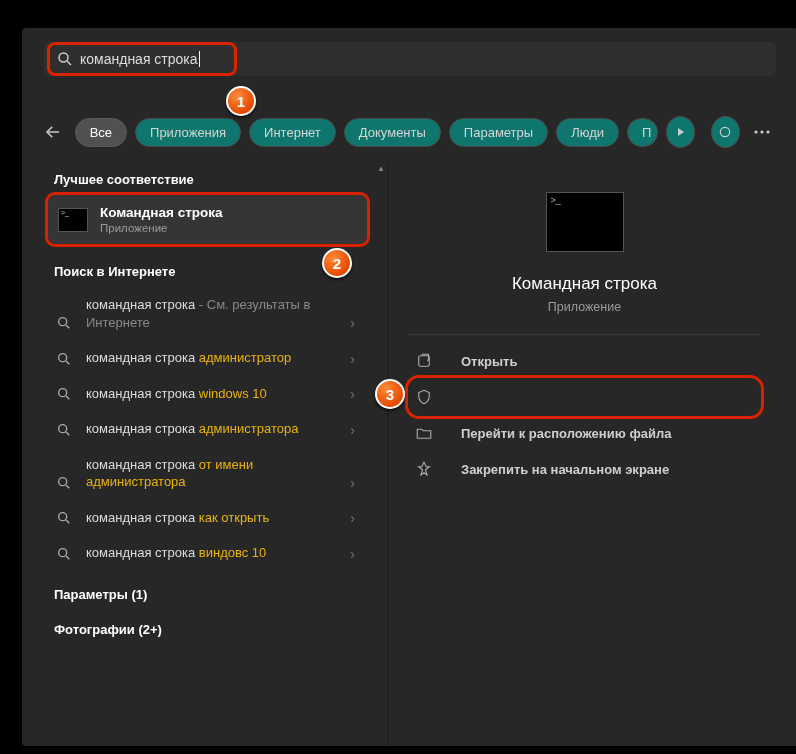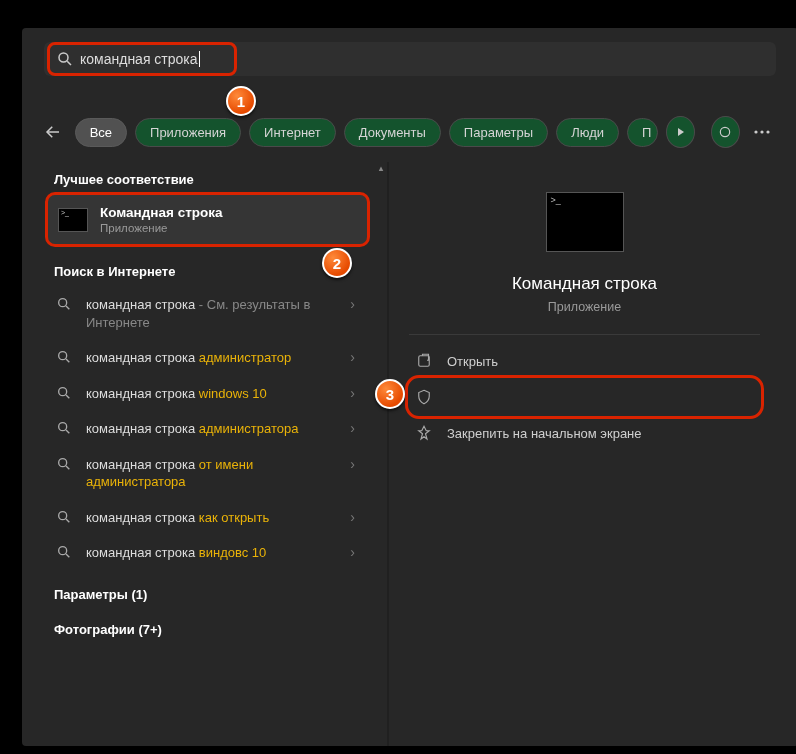--- a/index.html
+++ b/index.html
@@ -13,21 +13,21 @@
   .search-text { color:#ddd; font-size:14px; margin-left:6px; position:relative;}
   .cursor { display:inline-block; width:1px; height:16px; background:#fff; margin-left:1px; vertical-align:middle;}
   .search-bg { position:absolute; left:22px; top:14px; right:22px; height:34px; background:#2f2f2f; border-radius:6px; }
 
   
   .badge { position:absolute; width:30px; height:30px; border-radius:50%; background: radial-gradient(circle at 35% 30%, #ff8a3a, #e64a00 70%); border:2px solid #fff; color:#fff; font-weight:bold; font-size:15px; display:flex; align-items:center; justify-content:center; box-shadow: 0 2px 3px rgba(0,0,0,.6); z-index:10;}
 
   
   .tabs { position:absolute; left:18px; top:86px; right:22px; height:36px; display:flex; align-items:center; gap:8px; }
   .back-btn { width:30px; height:30px; display:flex; align-items:center; justify-content:center; color:#ccc; border-radius:50%; }
-  .tab { padding: 6px 14px; border-radius:18px; color:#d5d5d5; font-size:13px; border:1px solid #4a4a4a; background:#14532d; white-space:nowrap;}
+  .tab { padding: 6px 14px; border-radius:18px; color:#d5d5d5; font-size:13px; border:1px solid #4a4a4a; background:#0f766e; white-space:nowrap;}
   .tab.active { background:#515151; color:#fff; border-color:#5a5a5a;}
   .tab.cut { padding-right:6px;}
   .tab.iconbtn { width:32px; height:32px; padding:0; display:flex; align-items:center; justify-content:center; border-radius:50%;}
   .dots { width:32px; height:32px; display:flex; align-items:center; justify-content:center; color:#ccc; font-size:16px;}
 
   
   .panes { position:absolute; left:18px; right:18px; top:134px; bottom:0; display:flex; }
   .left { width:335px; display:flex; flex-direction:column; position:relative;}
   .divider { width:2px; background:#202020;}
   .scrolltrack { width:12px; background:#272727; position:relative;}
@@ -37,34 +37,34 @@
 
   .section-title { color:#fff; font-size:13px; font-weight:600; padding:10px 14px 8px 14px;}
   .top-item-wrap { position:relative; margin:0 8px;}
   .top-item { display:flex; align-items:center; gap:12px; padding:10px 10px; background:#353535; border-radius:6px;}
   .top-item-outline { position:absolute; inset:-3px; border:3px solid #d92300; border-radius:10px; pointer-events:none;}
   .app-thumb { width:30px; height:24px; background:#000; border:1px solid #555; position:relative;}
   .app-thumb::before{ content:">_"; position:absolute; top:0; left:2px; color:#ccc; font-size:7px;}
   .top-item .title { color:#fff; font-size:13.5px; font-weight:600;}
   .top-item .sub { color:#9a9a9a; font-size:11.5px; margin-top:2px;}
 
-  .sugg { display:flex; align-items:flex-start; padding:9px 16px; gap:14px; color:#ddd; font-size:13px;}
+  .sugg { display:flex; align-items:flex-end; padding:9px 16px; gap:14px; color:#ddd; font-size:13px;}
   .sugg .mag { width:16px; height:16px; flex:0 0 16px; }
   .sugg .txt { flex:1; line-height:1.35;}
   .sugg .txt b { font-weight:400; color:#eab308;}
   .sugg .dim { color:#888;}
   .sugg .chev { color:#777; font-size:14px; padding-right:4px;}
 
   
   .right .bigicon { width:78px; height:60px; background:#000; border:1px solid #555; margin:6px auto 0 auto; position:relative;}
   .right .bigicon::before{ content:">_"; position:absolute; top:2px; left:4px; color:#bbb; font-size:9px;}
   .right .apptitle { color:#fff; font-size:17px; text-align:center; margin-top:22px;}
   .right .appsub { color:#9a9a9a; font-size:12.5px; text-align:center; margin-top:6px;}
   .right hr { border:none; border-top:1px solid #3a3a3a; margin:20px 0 8px 0;}
-  .action { display:flex; align-items:center; gap:14px; padding:9px 6px; color:#cfcfcf; font-size:13px; border-radius:6px;}
+  .action { display:flex; align-items:center; gap:28px; padding:9px 6px; color:#cfcfcf; font-size:13px; border-radius:6px;font-weight:bold;}
   .action .aicon { width:18px; height:18px; flex:0 0 18px; stroke:#aaa; fill:none; stroke-width:1.5;}
   .admin-wrap { position:relative; }
   .admin-outline { position:absolute; inset:-4px -4px -4px -4px; border:3px solid #d92300; border-radius:14px; pointer-events:none;}
 
   
   svg { display:block; }
 </style>
 </head>
 <body>
 
@@ -188,21 +188,21 @@
               <svg viewBox="0 0 24 24" class="mag">
                 <circle cx="10" cy="10" r="6" fill="none" stroke="#aaa" stroke-width="2"></circle>
                 <line x1="15" y1="15" x2="20" y2="20" stroke="#aaa" stroke-width="2"></line>
               </svg>
               <div class="txt"><span>командная строка </span><b>виндовс 10</b></div>
               <div class="chev">›</div>
             </div>
           </div>
 
         <div class="section-title" style="margin-top:6px;">Параметры (1)</div>
-        <div class="section-title" style="margin-top:2px;">Фотографии (7+)</div>
+        <div class="section-title" style="margin-top:2px;">Фотографии (2+)</div>
       </div>
 
       <div class="scrolltrack">
         <div class="scroll-arrow-up">▴</div>
         <div class="scrollthumb"></div>
       </div>
       <div class="divider"></div>
 
       <div class="right">
         <div class="bigicon"></div>
@@ -221,20 +221,26 @@
         <div class="admin-wrap">
           <div class="action">
             <svg class="aicon" viewBox="0 0 24 24">
                 <path d="M12 3l7 3v5c0 5-3 8-7 10-4-2-7-5-7-10V6z"></path>
               </svg>
           </div>
           <div class="admin-outline"></div>
           <div class="badge" style="left:-34px; top:0px;">3</div>
         </div>
 
+        <div class="action">
+          <svg class="aicon" viewBox="0 0 24 24">
+              <path d="M3 7h6l2 2h10v10H3z"></path>
+            </svg>
+          <span>Перейти к расположению файла</span>
+        </div>
 
         <div class="action">
           <svg class="aicon" viewBox="0 0 24 24">
               <path d="M12 3l3 6h4l-5 4 2 7-4-3-4 3 2-7-5-4h4z"></path>
             </svg>
           <span>Закрепить на начальном экране</span>
         </div>
 
       </div>
     </div>

